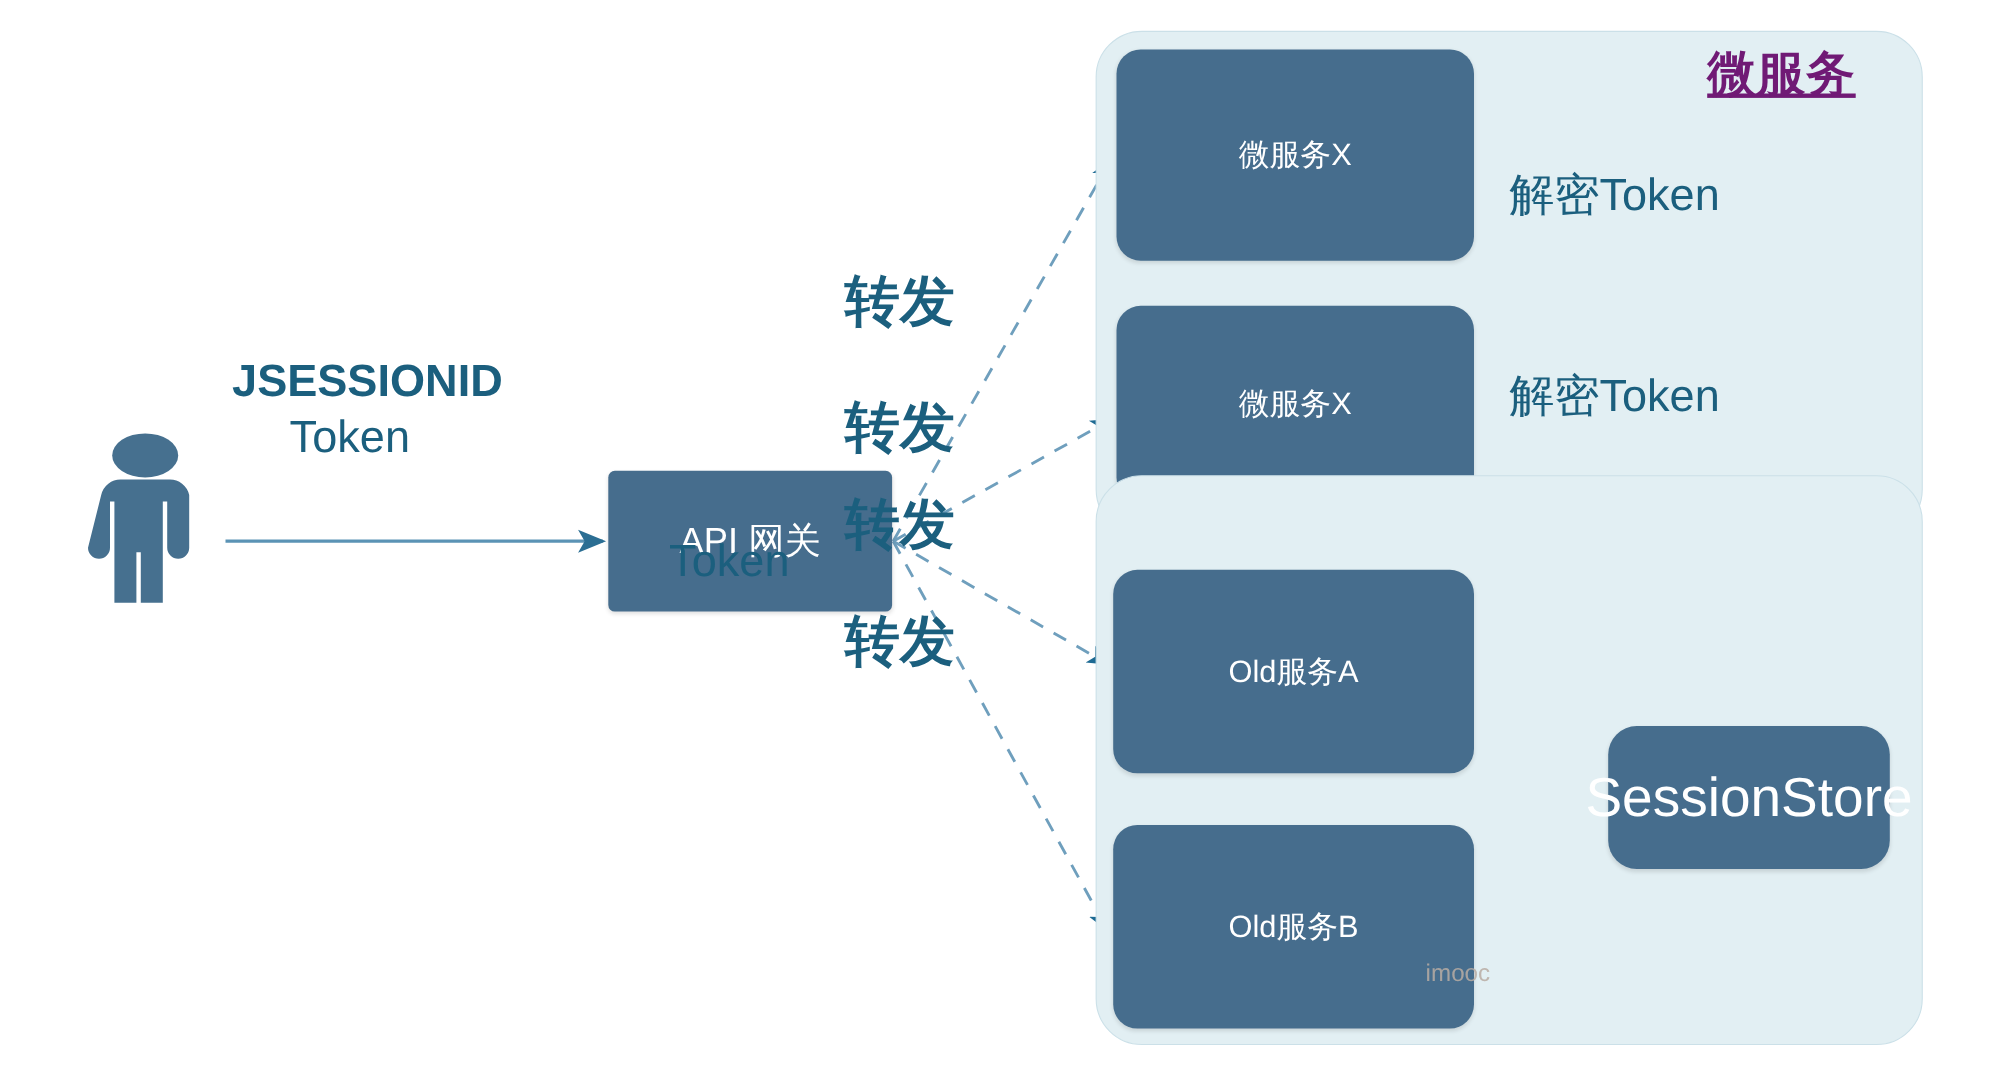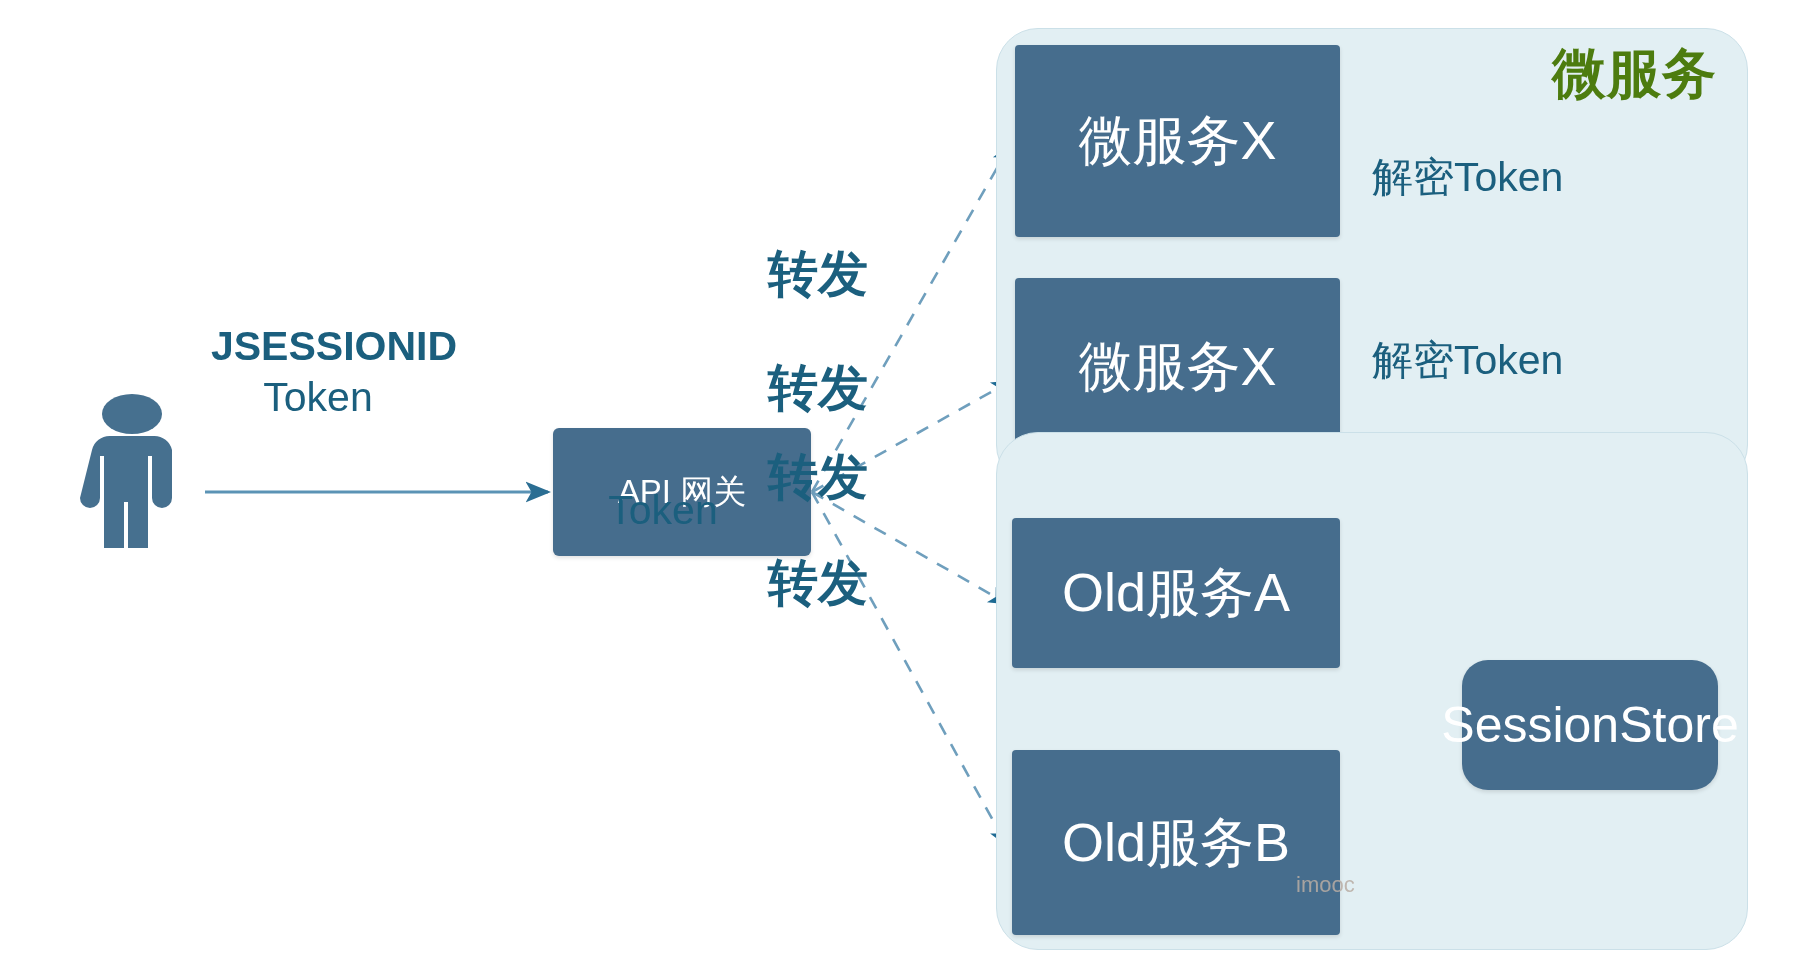--- a/index.html
+++ b/index.html
@@ -19,38 +19,39 @@
   
   .panel {
     position: absolute;
     background: #e2eff3;
     border: 1px solid #cbe0e8;
     border-radius: 42px;
     box-sizing: border-box;
   }
   .panel-title {
     position: absolute;
-    color: #4d7c0f;
+    color: #701a75;
     font-weight: 700;
-    font-size: 54px;
+    font-size: 44px;
     letter-spacing: 1px;
     white-space: nowrap;
+    text-decoration: underline;
   }
 
   
   .node {
     position: absolute;
     background: #466d8d;
-    border-radius: 4px;
+    border-radius: 22px;
     box-sizing: border-box;
     display: flex;
     align-items: center;
     justify-content: center;
     color: #ffffff;
-    font-size: 54px;
+    font-size: 28px;
     font-weight: 400;
     text-align: center;
     line-height: 1.18;
     box-shadow: 0 2px 4px rgba(0,0,0,0.12);
   }
   .node.gw { font-size: 33px; border-radius: 6px; }
   .node.store { font-size: 50px; border-radius: 26px; }
 
   
   .label {
@@ -137,21 +138,21 @@
   <div class="panel-title" style="left:1552px; top:38px;">微服务</div>
 
   <div class="node" style="left:1015px; top:45px; width:325px; height:192px;">微服务X</div>
   <div class="node" style="left:1015px; top:278px; width:325px; height:178px;">微服务X</div>
 
   <div class="label plain" style="left:1372px; top:150px;">解密Token</div>
   <div class="label plain" style="left:1372px; top:333px;">解密Token</div>
 
   <div class="panel" style="left: 996px; top: 432px; width: 752px; height: 518px;"></div>
 
-  <div class="node" style="left: 1012px; top: 518px; width: 328px; height: 150px;">Old服务A</div>
+  <div class="node" style="left: 1012px; top: 518px; width: 328px; height: 185px;">Old服务A</div>
   <div class="node" style="left: 1012px; top: 750px; width: 328px; height: 185px;">Old服务B</div>
 
   <div class="node store" style="left:1462px; top:660px; width:256px; height:130px;">
     <span>Session</span>
       <br>
     <span>Store</span>
   </div>
 
   <div id="watermark" style="left:1296px; top:872px;">imooc</div>
 

